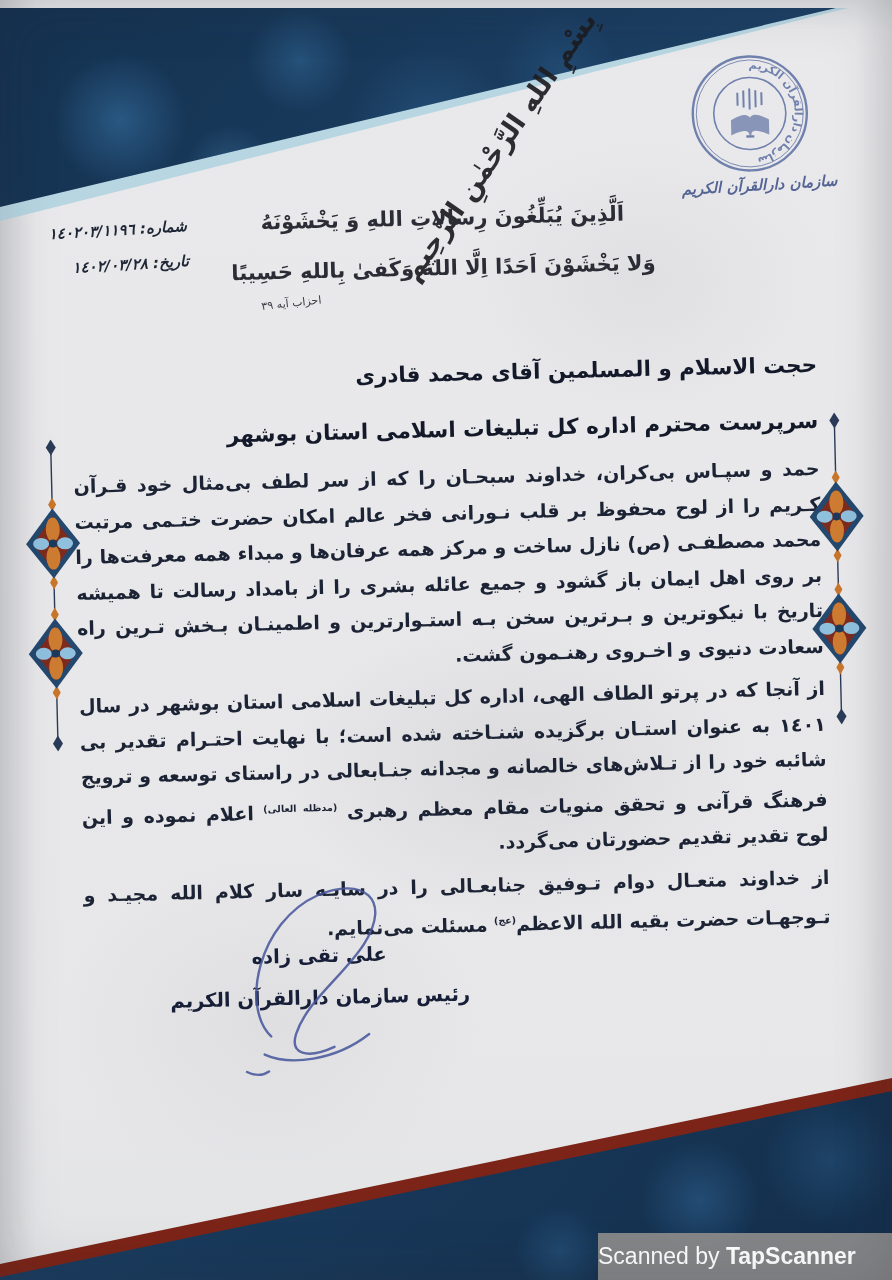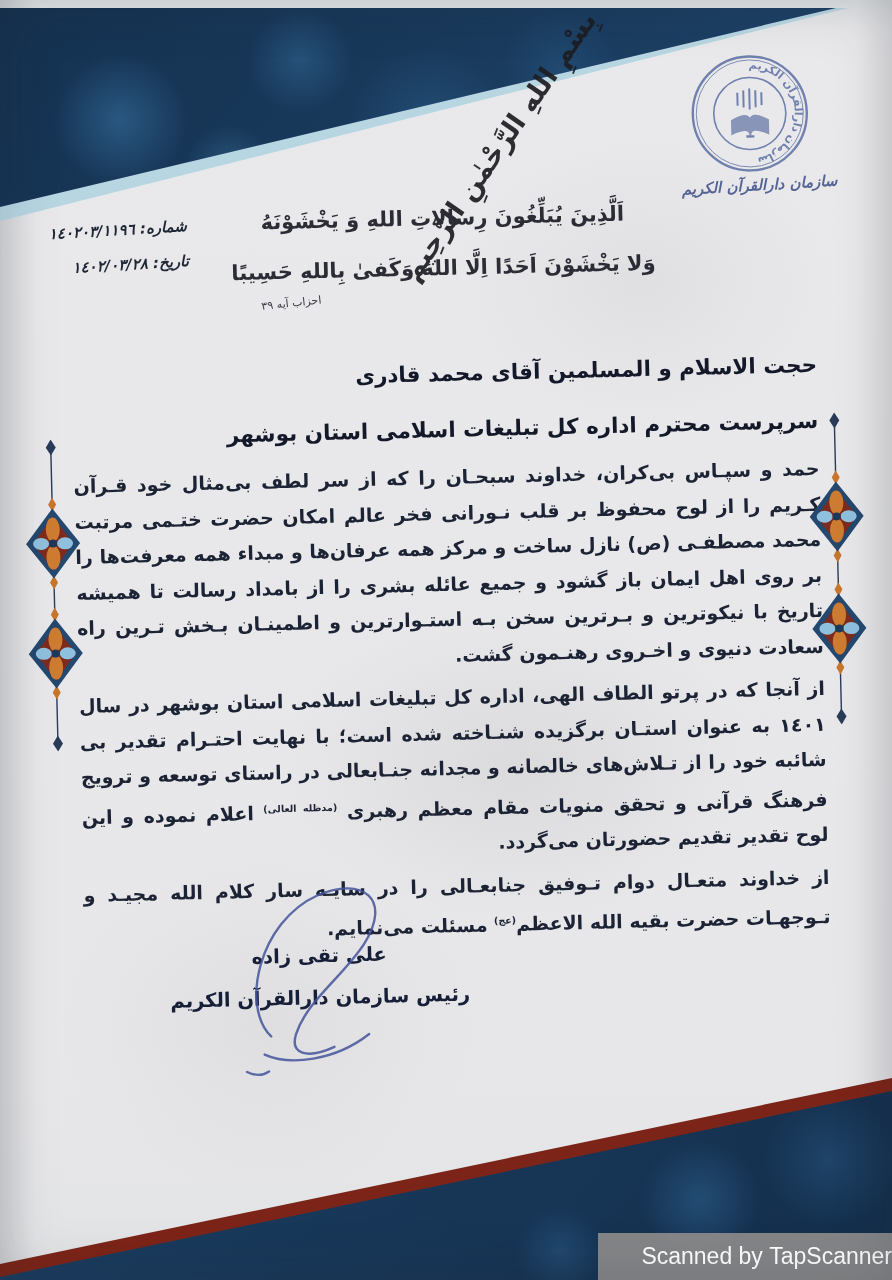--- a/index.html
+++ b/index.html
@@ -72,23 +72,23 @@
   .signature{position:absolute;left:140px;top:932px;width:340px;direction:rtl;
     text-align:center;font-size:19.5px;font-weight:800;color:#171f38;line-height:42px;}
   .scribble{position:absolute;left:205px;top:872px;width:250px;height:210px;}
   
   .ornament{position:absolute;width:88px;height:312px;}
   .ornament.left{left:10px;top:430px;}
   .ornament.right{left:794px;top:422px;}
   
   .scan-bar{position:absolute;left:598px;top:1233px;width:294px;height:47px;
     background:rgba(138,138,138,0.95);display:flex;align-items:center;
-    justify-content:flex-end;color:#fff;font-family:"Liberation Sans",sans-serif;
+    justify-content:flex-start;color:#fff;font-family:"Liberation Sans",sans-serif;
     font-size:23px;white-space:pre;}
-  .scan-bar b{font-weight:normal;}
+  .scan-bar b{font-weight:bold;}
   
   .vignette{position:absolute;inset:0;pointer-events:none;
     box-shadow:inset 0 0 60px rgba(40,40,50,0.18);}
 </style>
 </head>
 <body>
 
 <div id="page">
 
   <div class="paper"></div>

